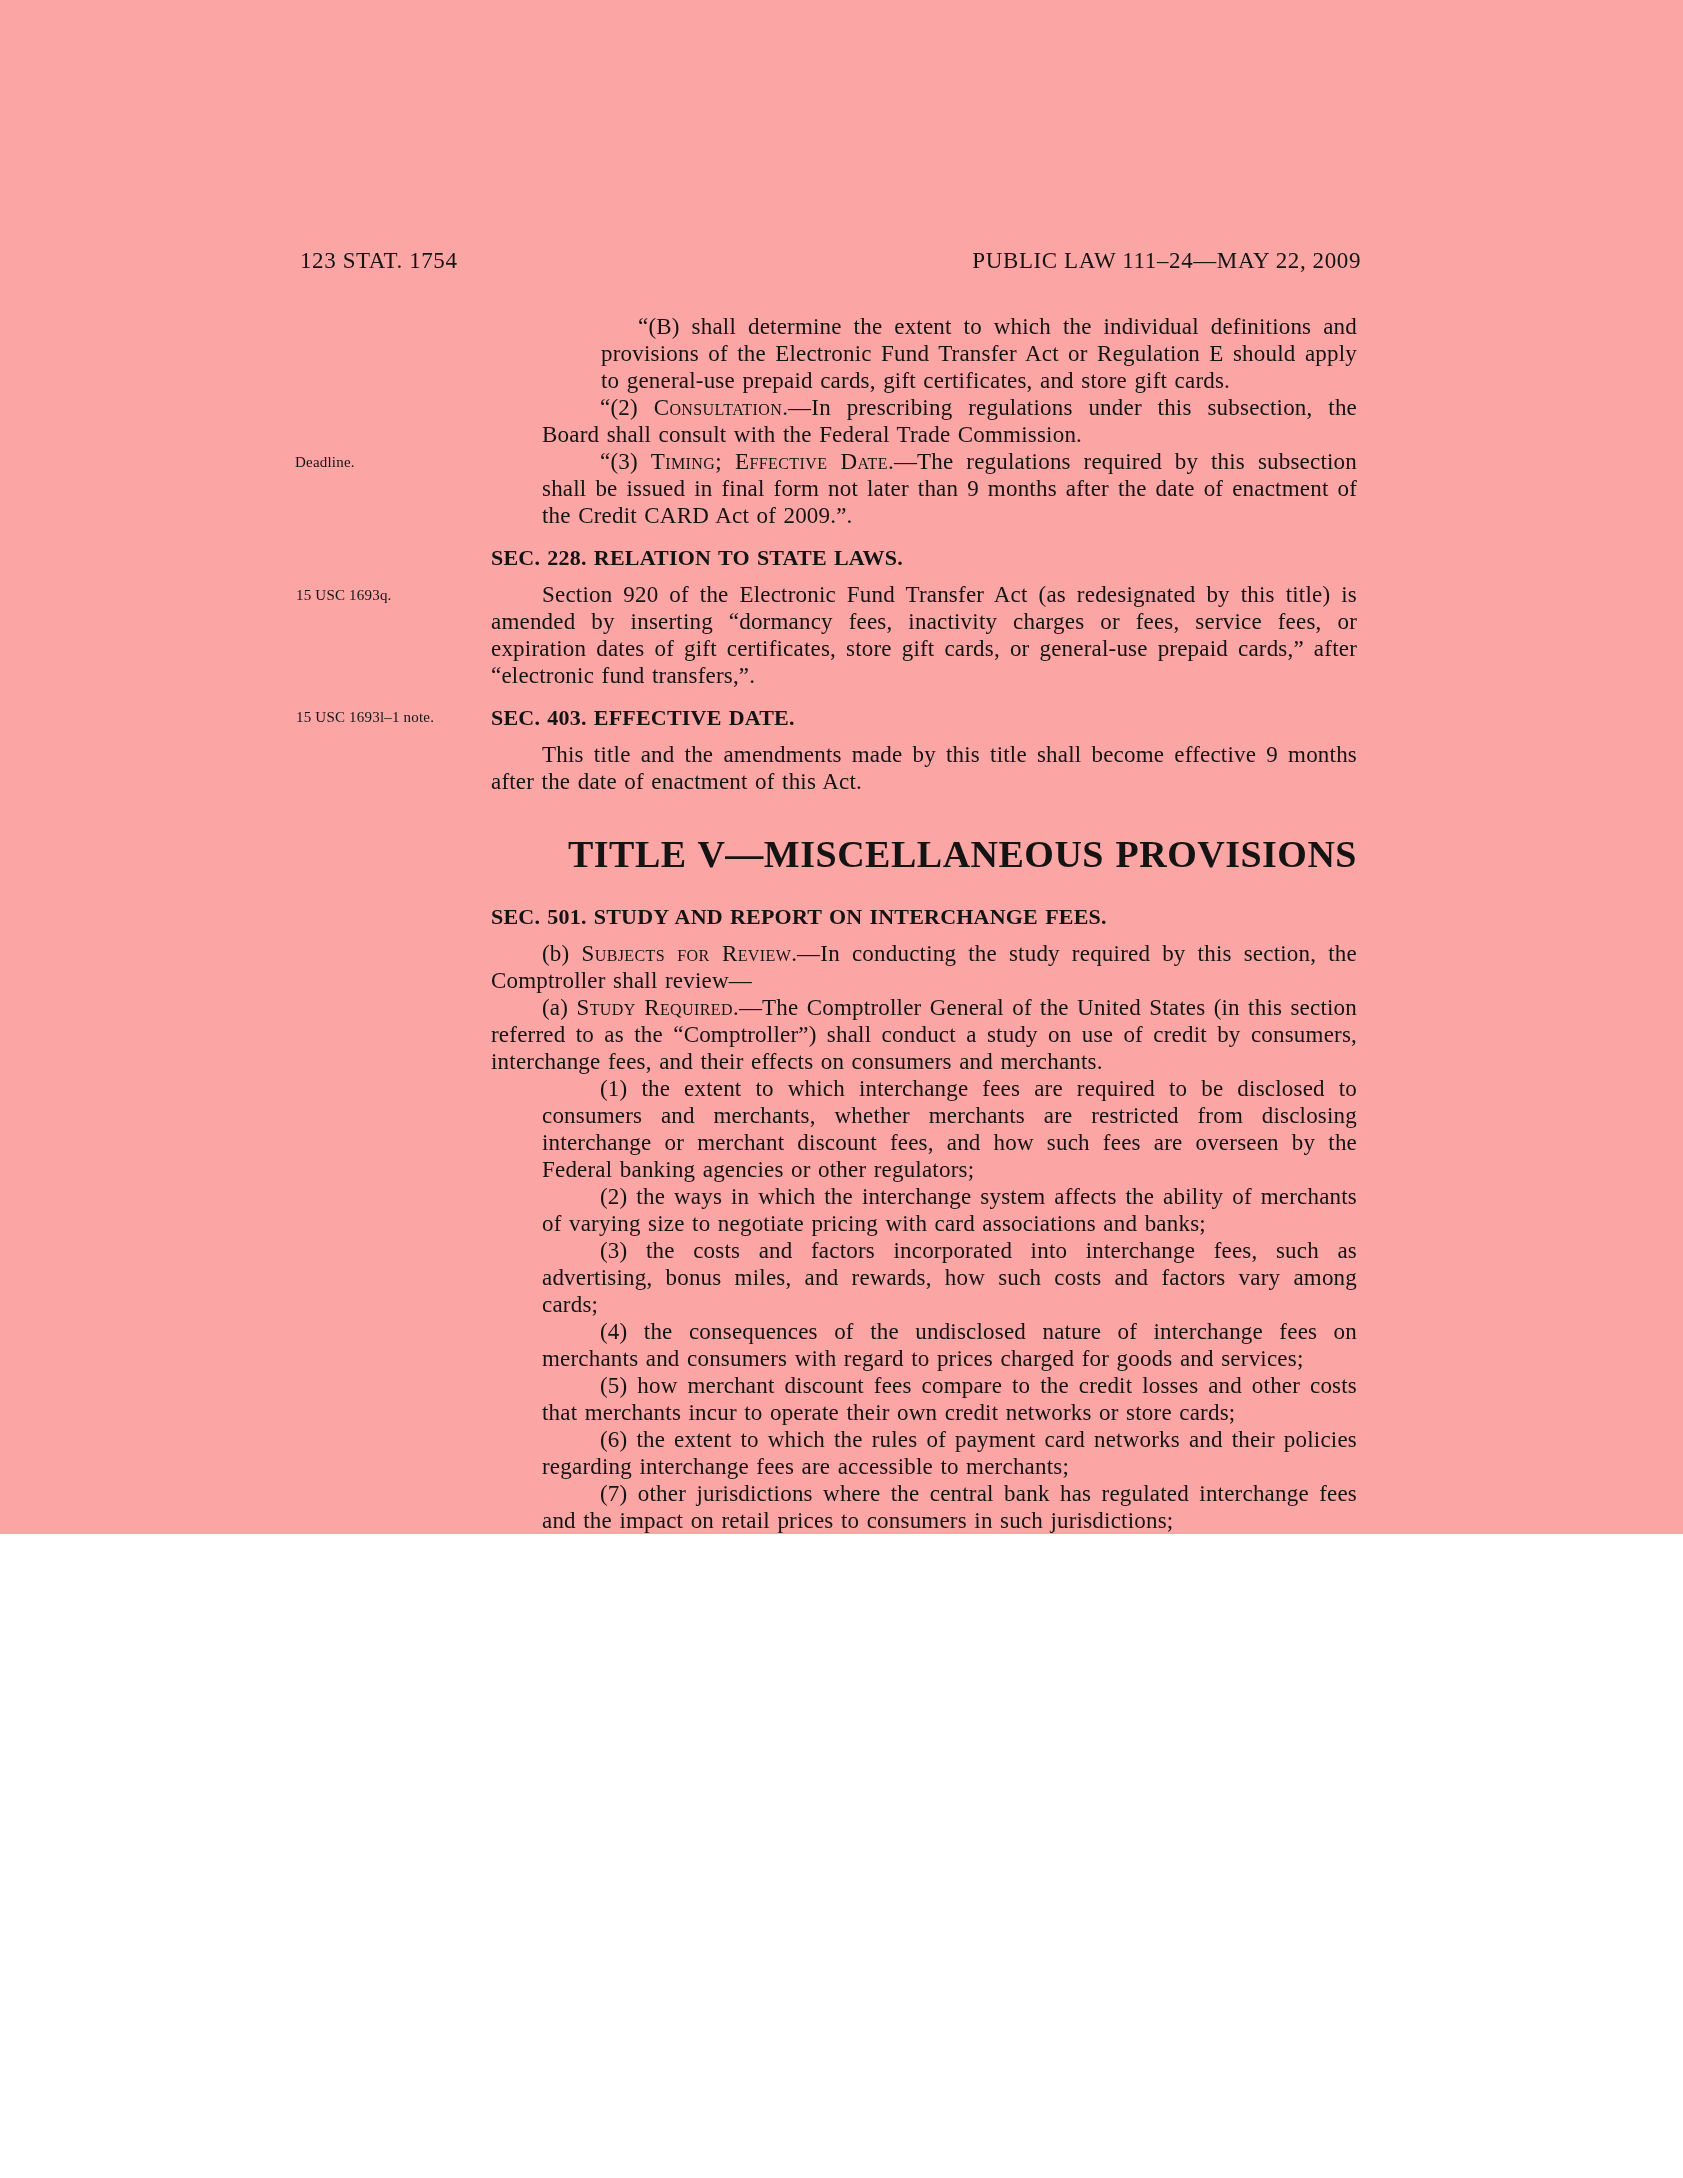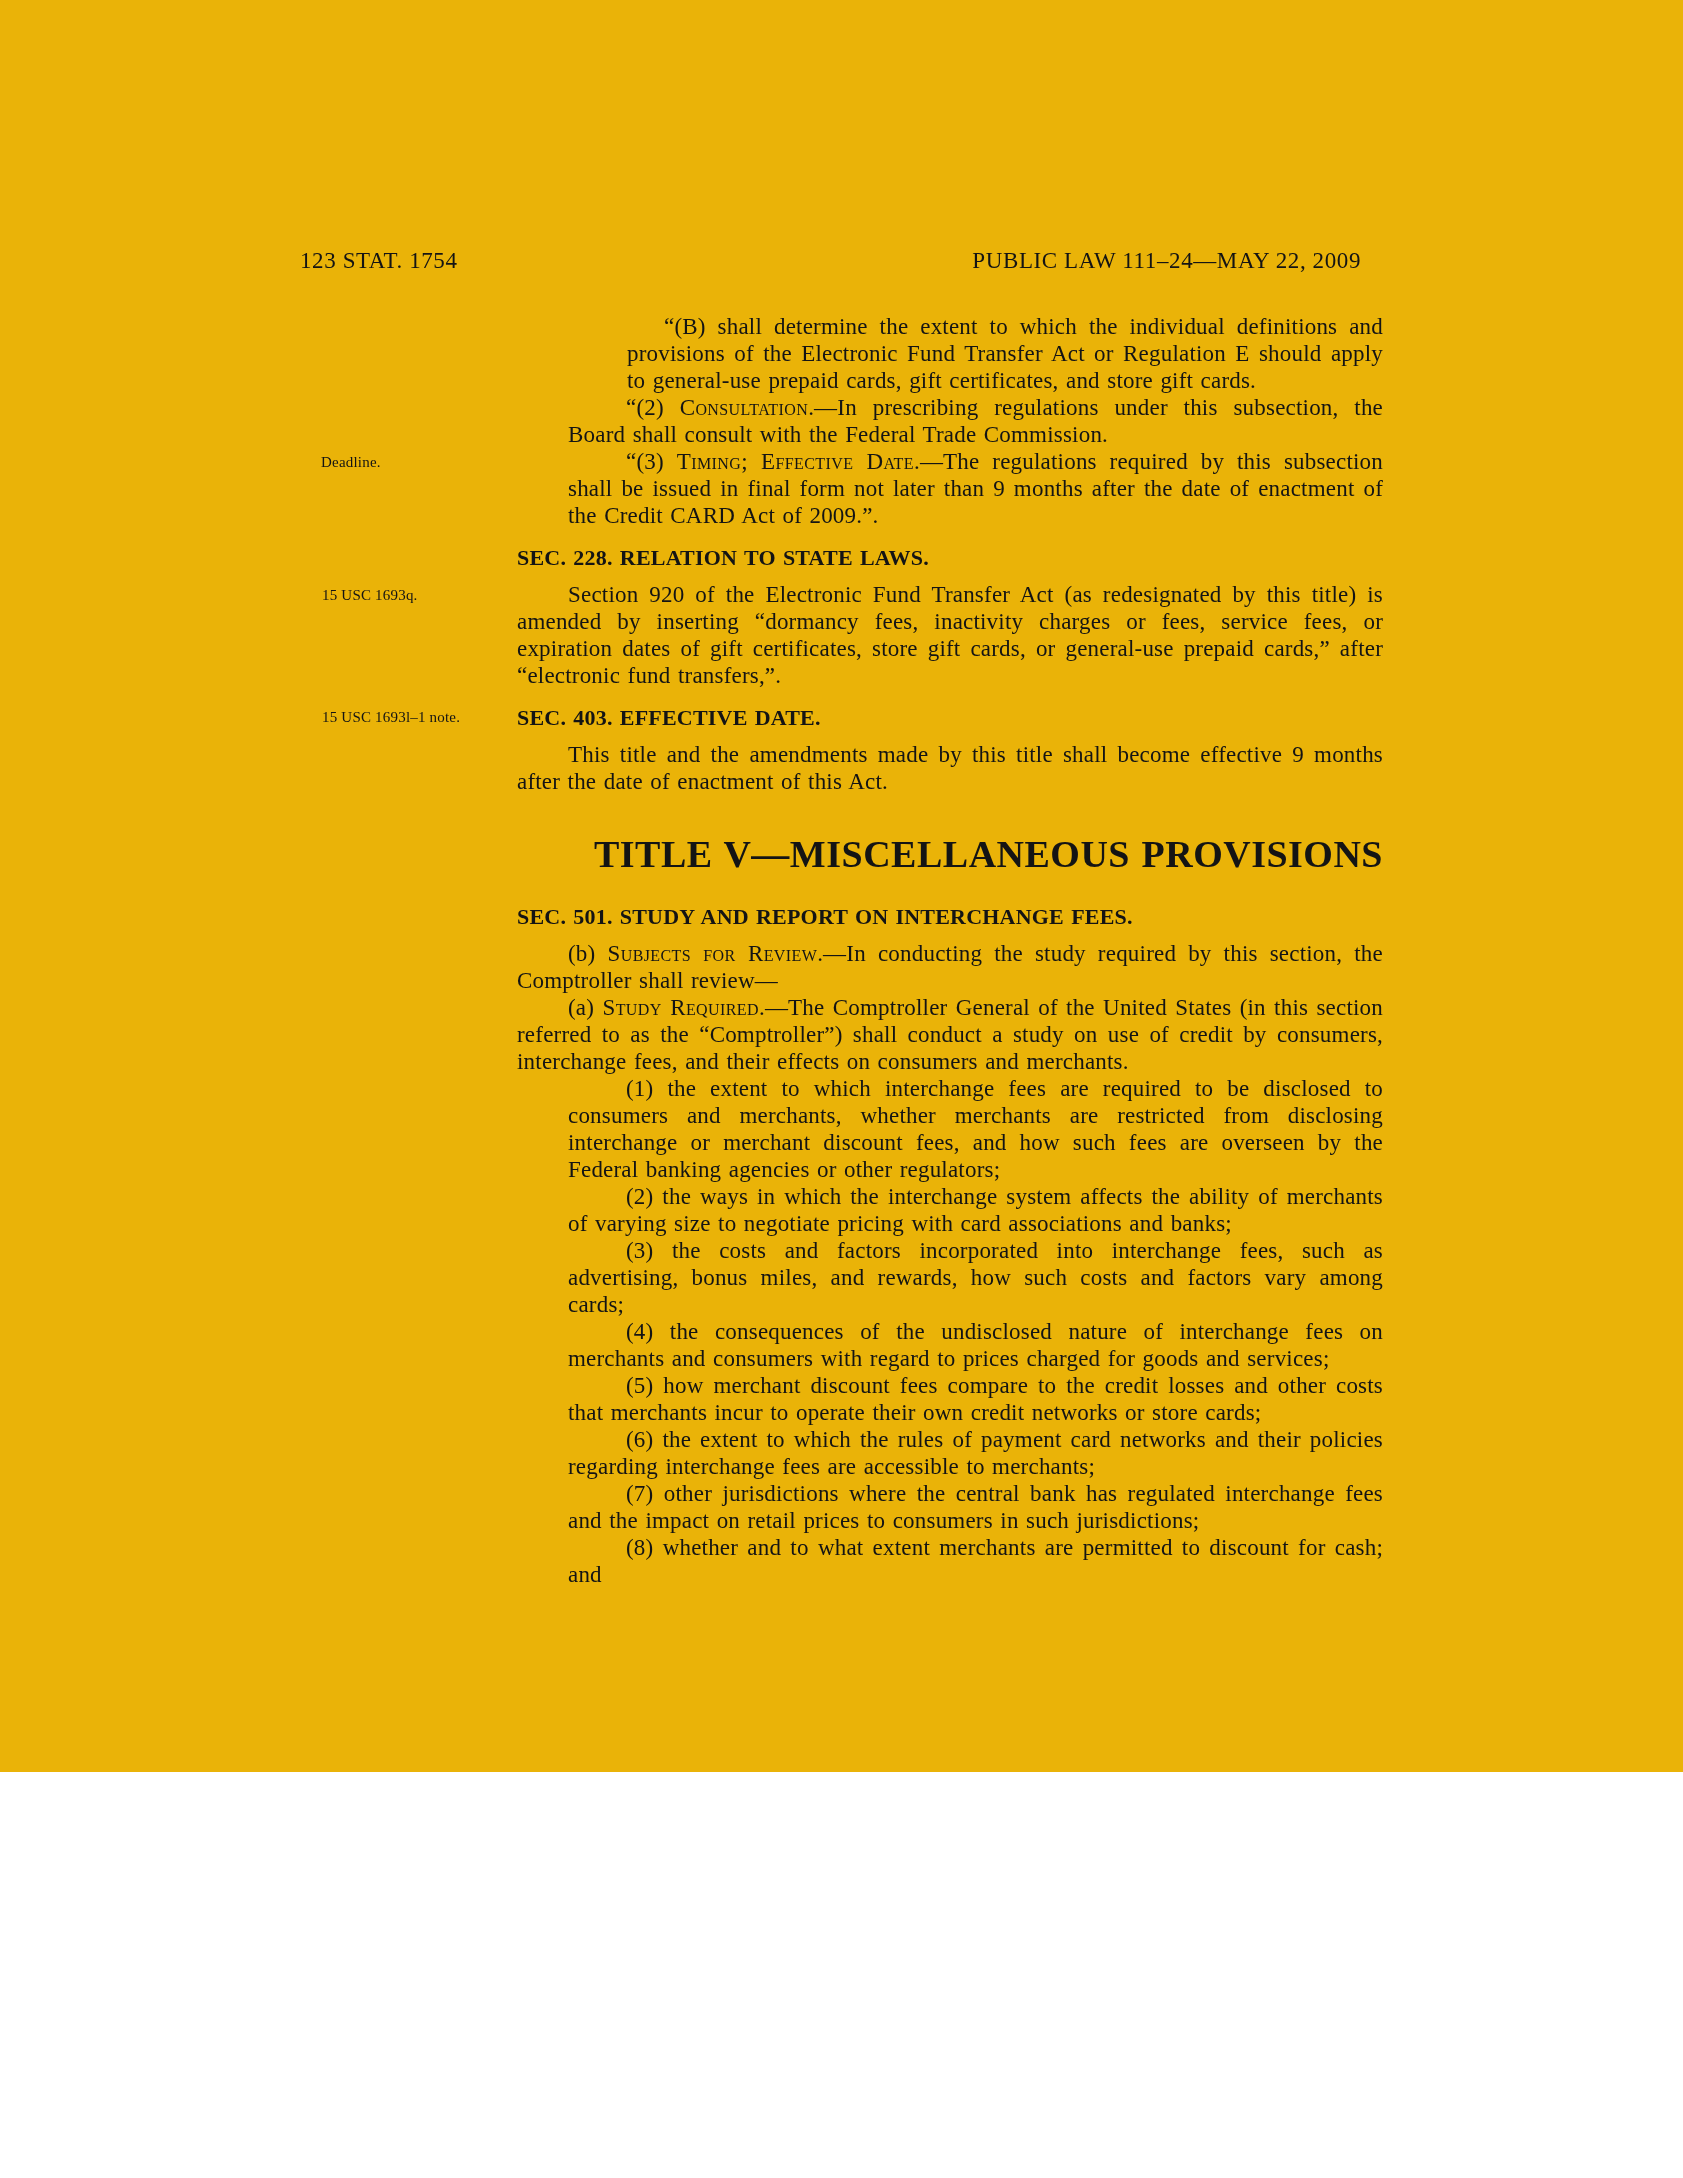--- a/index.html
+++ b/index.html
@@ -1,36 +1,36 @@
 <!DOCTYPE html>
 <html><head>
 <meta charset="utf-8">
 <style>
   * { margin: 0; padding: 0; box-sizing: border-box; }
   html, body { background: #ffffff; }
   .page {
     position: relative;
     width: 1683px;
-    height: 1772px;
-    background: #eab308;
+    height: 1534px;
+    background: #fca5a5;
     font-family: "Liberation Serif", serif;
     color: #141414;
     overflow: hidden;
   }
   .page-header { position: absolute; top: 248px; left: 0; width: 100%; height: 40px; }
   .stat-number {
     position: absolute; left: 300px; top: 0;
     font-size: 23px; letter-spacing: 0.6px; white-space: nowrap;
   }
   .law-title {
     position: absolute; left: 495px; width: 866px; top: 0;
     text-align: right; font-size: 23px; letter-spacing: 0.6px; white-space: nowrap;
   }
   .doc-body {
-    position: absolute; left: 517px; top: 313px; width: 866px;
+    position: absolute; left: 491px; top: 313px; width: 866px;
     font-size: 23px; line-height: 27px;
     text-align: justify;
     letter-spacing: 0.2px; word-spacing: 1.5px;
   }
   .doc-body p { position: relative; margin: 0; }
   p.p0 { text-indent: 51px; }
   p.p1 { margin-left: 51px; text-indent: 58px; }
   p.p2 { margin-left: 110px; text-indent: 37px; }
   h2.sec-heading {
     position: relative;

